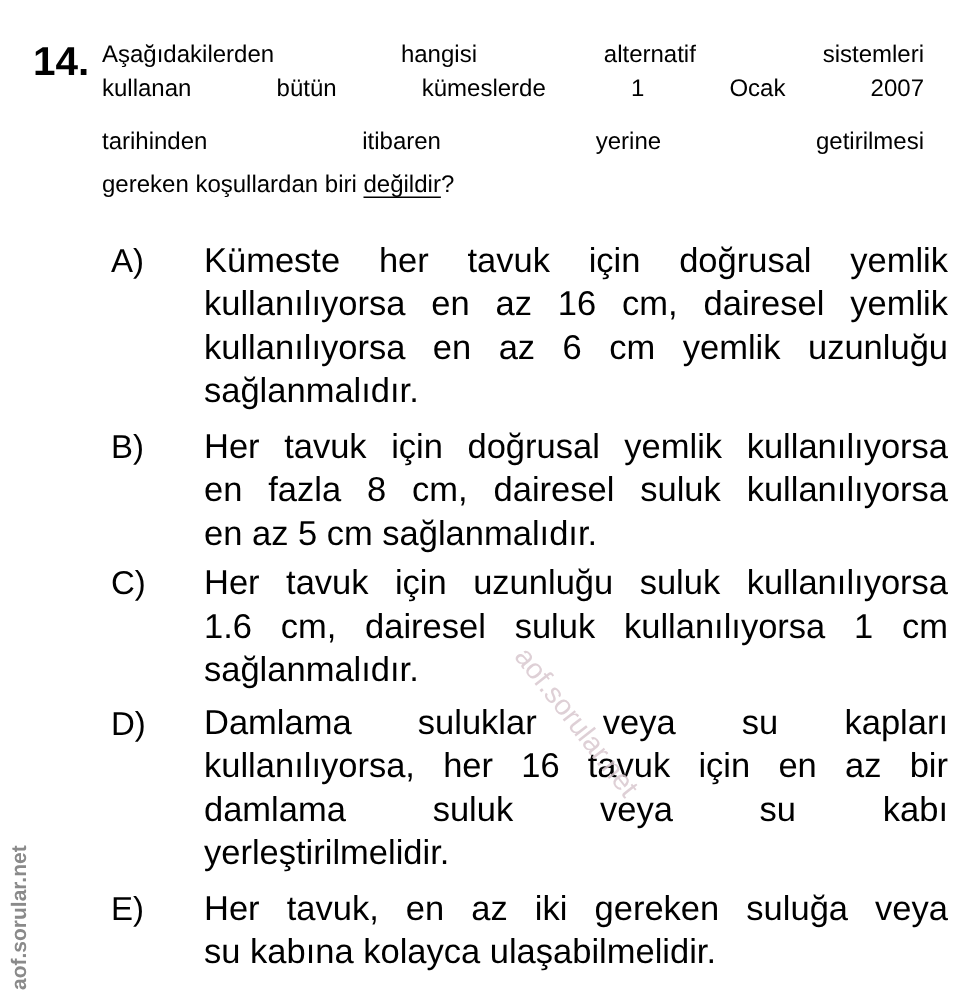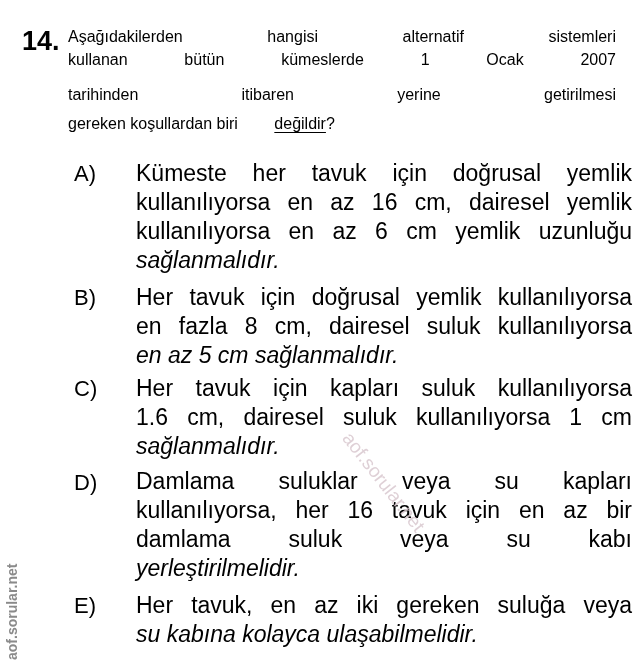--- a/index.html
+++ b/index.html
@@ -2,25 +2,25 @@
 <html><head>
 <meta charset="utf-8">
 <style>
   html, body { margin: 0; padding: 0; background: #ffffff; }
   body { width: 640px; height: 672px; position: relative; overflow: hidden;
          font-family: "Liberation Sans", sans-serif; color: #000; }
   .q-num { position: absolute; left: 22px; top: 26px; font-size: 27px; font-weight: bold; }
   .q-line { position: absolute; left: 68px; width: 548px; font-size: 16px; font-weight: normal;
             text-align: justify; text-align-last: justify; white-space: nowrap; line-height: 29px; }
   .q-line.last { text-align-last: left; }
-  .u { text-decoration: underline; text-underline-offset: 3px; margin-left: 32px; }
+  .u { text-decoration: underline; text-underline-offset: 3px; }
   .opt-label { position: absolute; left: 74px; font-size: 22px; }
   .o-line { position: absolute; left: 136px; width: 496px; font-size: 23px;
             text-align: justify; text-align-last: justify; white-space: nowrap; line-height: 29px; }
-  .o-line.last { text-align-last: left; font-style: italic; }
+  .o-line.last { text-align-last: left; }
   .wm-side { position: absolute; left: 4px; top: 660px; transform-origin: left top;
              transform: rotate(-90deg); color: #8a8a8a; font-size: 14px; font-weight: bold; white-space: nowrap; }
   .wm-diag { position: absolute; left: 355px; top: 428px; transform-origin: left top;
              transform: rotate(52deg); color: #d9c8cf; font-size: 19px; white-space: nowrap; opacity: 0.85; }
 </style>
 </head>
 <body>
 
 <div class="q-num">14.</div>
 <div>
@@ -40,21 +40,21 @@
 
 <div>
   <div class="opt-label" style="top:285px">B)</div>
   <div class="o-line" style="top:283px">Her tavuk için doğrusal yemlik kullanılıyorsa</div>
   <div class="o-line" style="top:312px">en fazla 8 cm, dairesel suluk kullanılıyorsa</div>
   <div class="o-line last" style="top:341px">en az 5 cm sağlanmalıdır.</div>
 </div>
 
 <div>
   <div class="opt-label" style="top:376px">C)</div>
-  <div class="o-line" style="top:374px">Her tavuk için kapları suluk kullanılıyorsa</div>
+  <div class="o-line" style="top:374px">Her tavuk için uzunluğu suluk kullanılıyorsa</div>
   <div class="o-line" style="top:403px">1.6 cm, dairesel suluk kullanılıyorsa 1 cm</div>
   <div class="o-line last" style="top:432px">sağlanmalıdır.</div>
 </div>
 
 <div>
   <div class="opt-label" style="top:470px">D)</div>
   <div class="o-line" style="top:467px">Damlama suluklar veya su kapları</div>
   <div class="o-line" style="top:496px">kullanılıyorsa, her 16 tavuk için en az bir</div>
   <div class="o-line" style="top:525px">damlama suluk veya su kabı</div>
   <div class="o-line last" style="top:554px">yerleştirilmelidir.</div>

